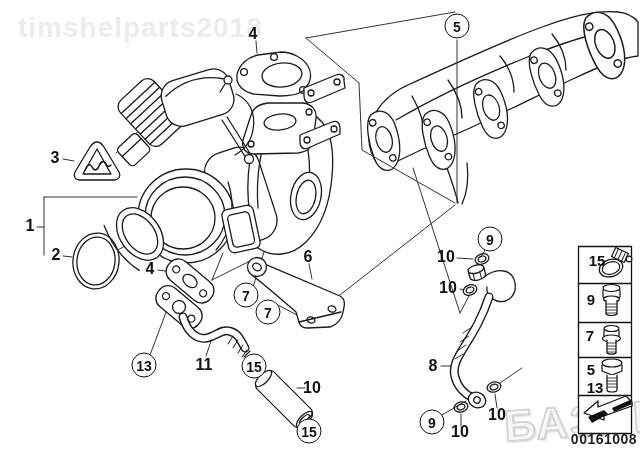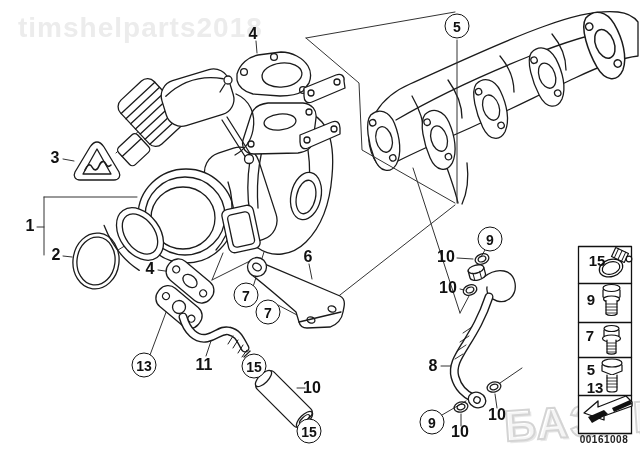--- a/index.html
+++ b/index.html
@@ -13,21 +13,21 @@
           transform:rotate(-4deg);letter-spacing:2px;z-index:0;user-select:none;}
   svg.art{position:absolute;left:0;top:0;z-index:1;}
   .co{position:absolute;transform:translate(-50%,-50%);font-weight:bold;font-size:16px;
       color:#111;z-index:2;white-space:nowrap;line-height:1;}
   .co.circ{width:25px;height:25px;border:1.7px solid #111;border-radius:50%;
       background:#fff;display:flex;align-items:center;justify-content:center;
       font-size:14px;box-sizing:border-box;}
   .legend-label{position:absolute;transform:translate(-50%,-50%);font-weight:bold;
       font-size:15px;color:#111;z-index:2;line-height:1;}
   .drawing-no{position:absolute;transform:translate(-50%,-50%);font-weight:bold;
-      font-size:10px;color:#222;letter-spacing:0.5px;z-index:2;text-align:right;}
+      font-size:14px;color:#222;letter-spacing:0.5px;z-index:2;text-align:right;}
 </style>
 </head>
 <body>
 
 <div class="stage">
 
   <div class="wm-top">timshelparts2018</div>
   <div class="wm-bottom">БАЗАР</div>
 
   <svg class="art" width="640" height="453" viewBox="0 0 640 453" stroke="#1b1b1b" stroke-width="1.3" fill="none" stroke-linecap="round" stroke-linejoin="round">

